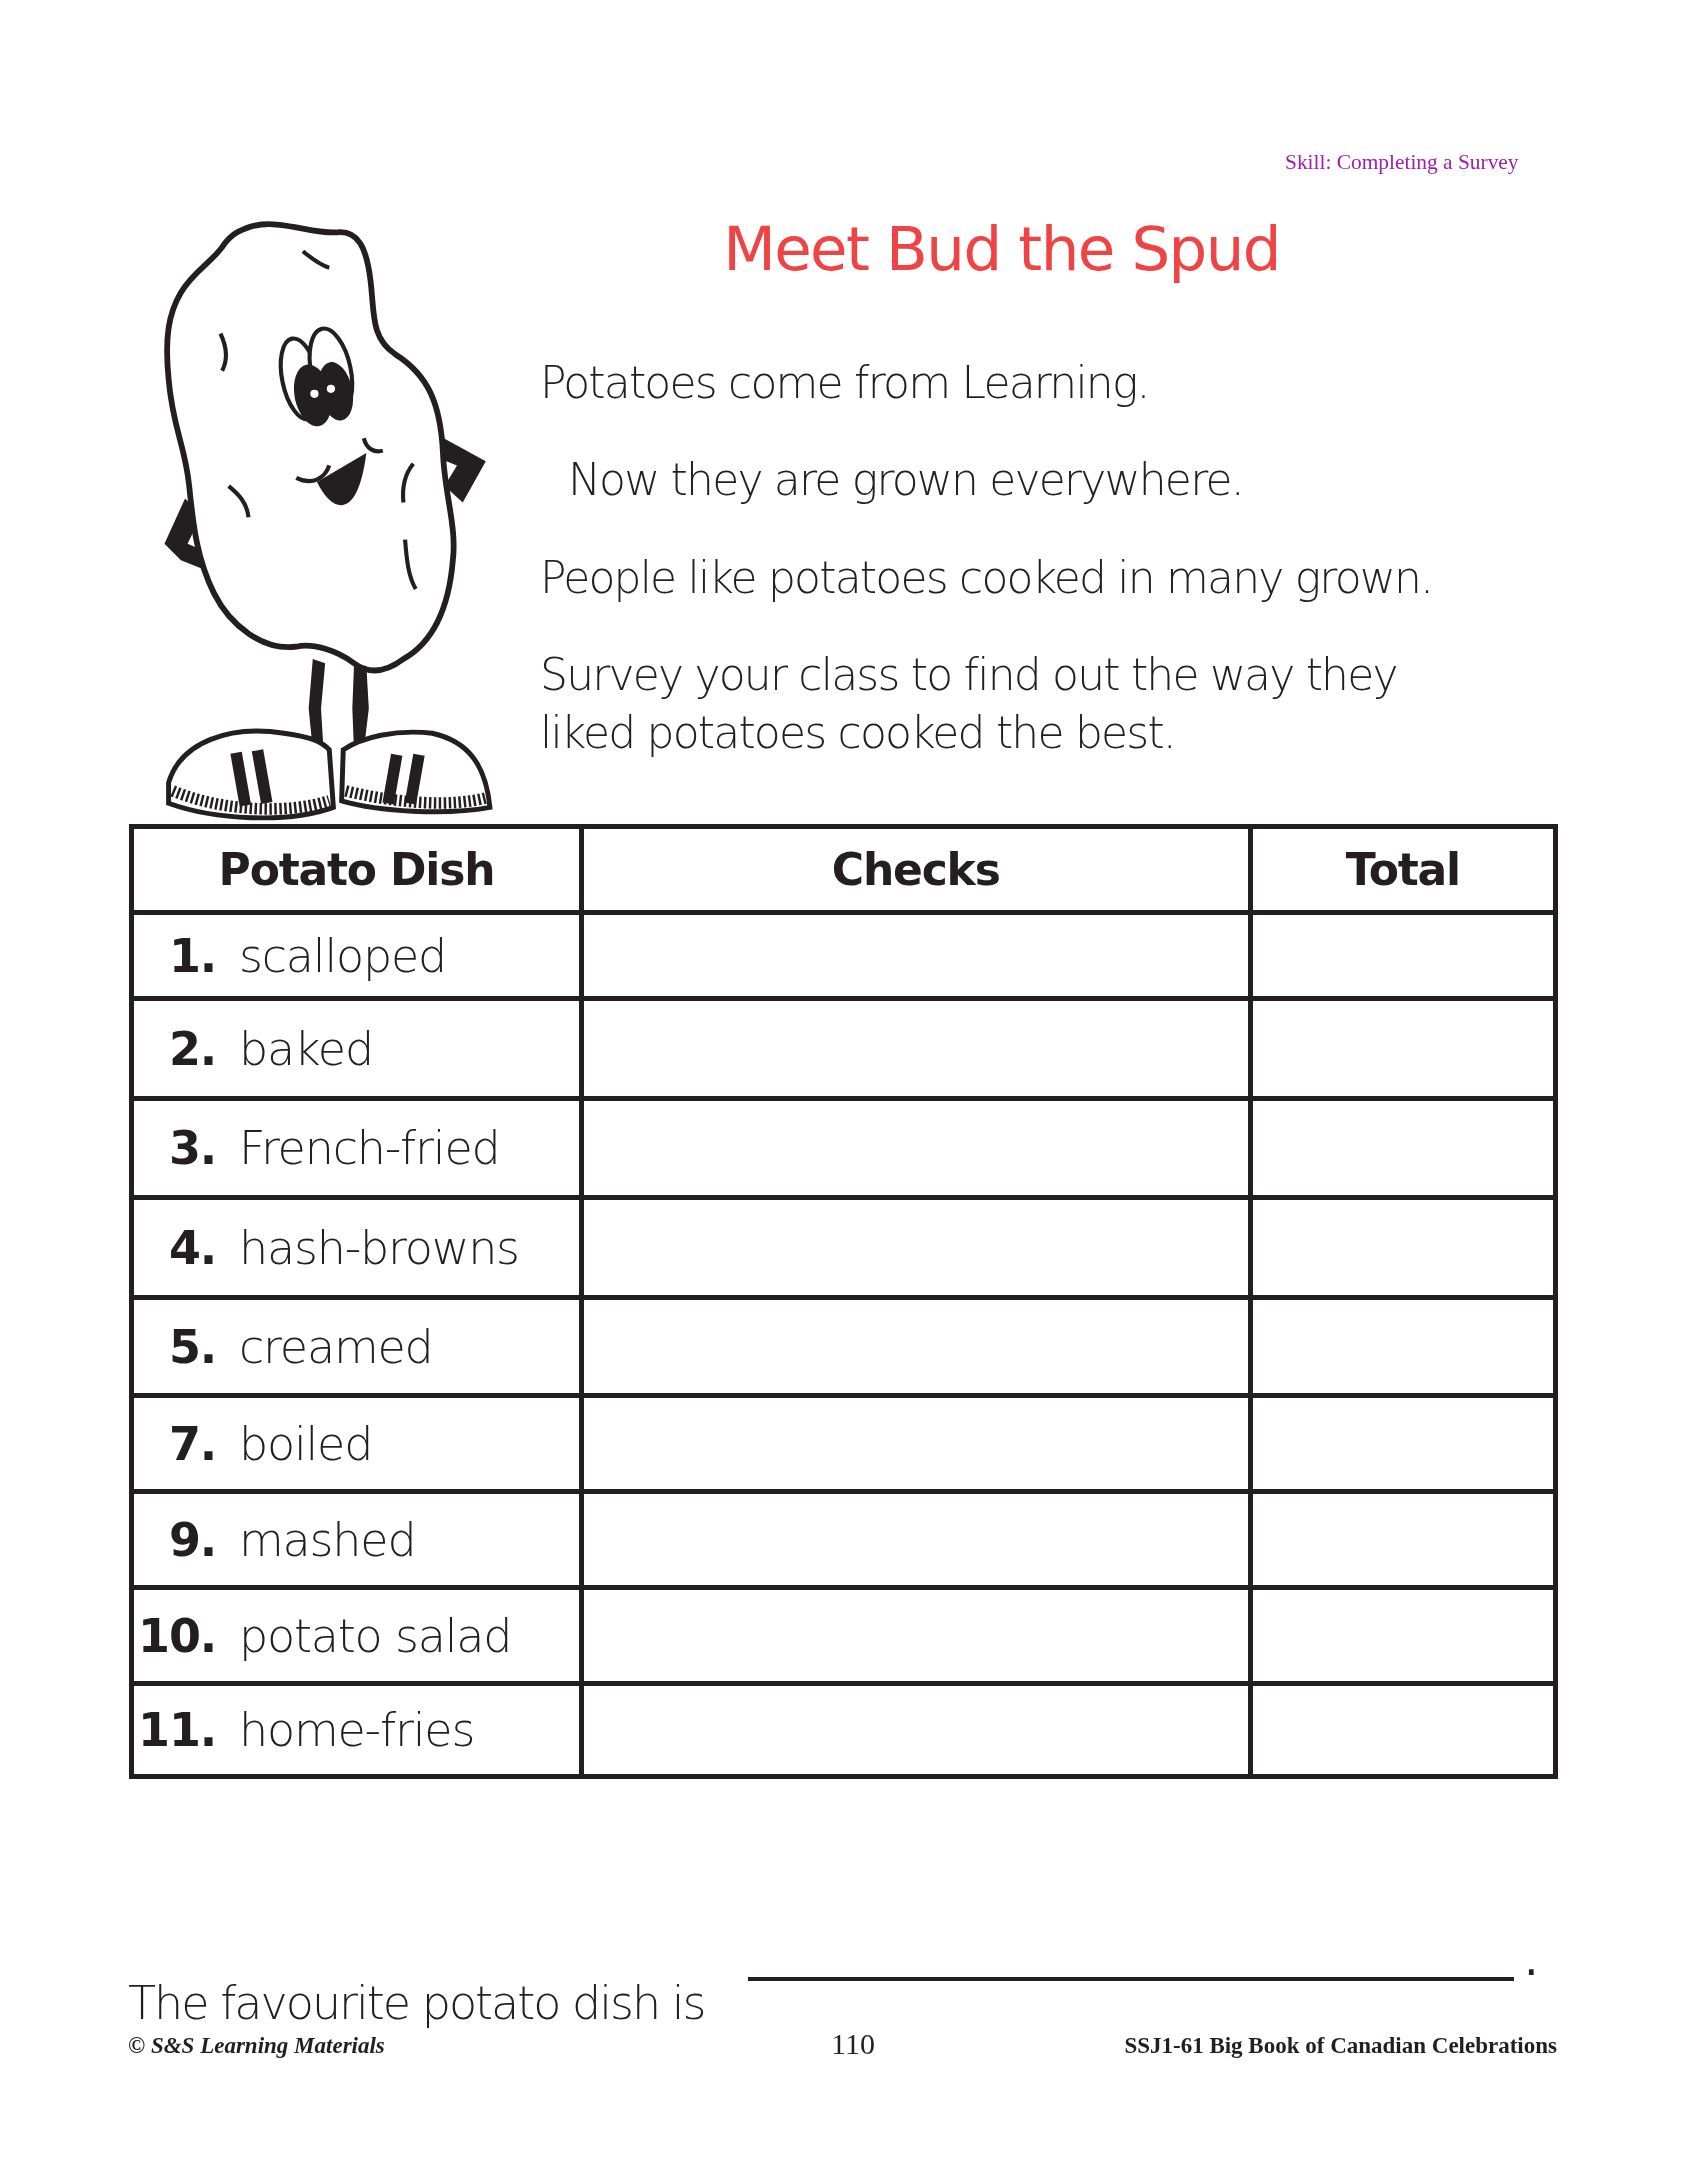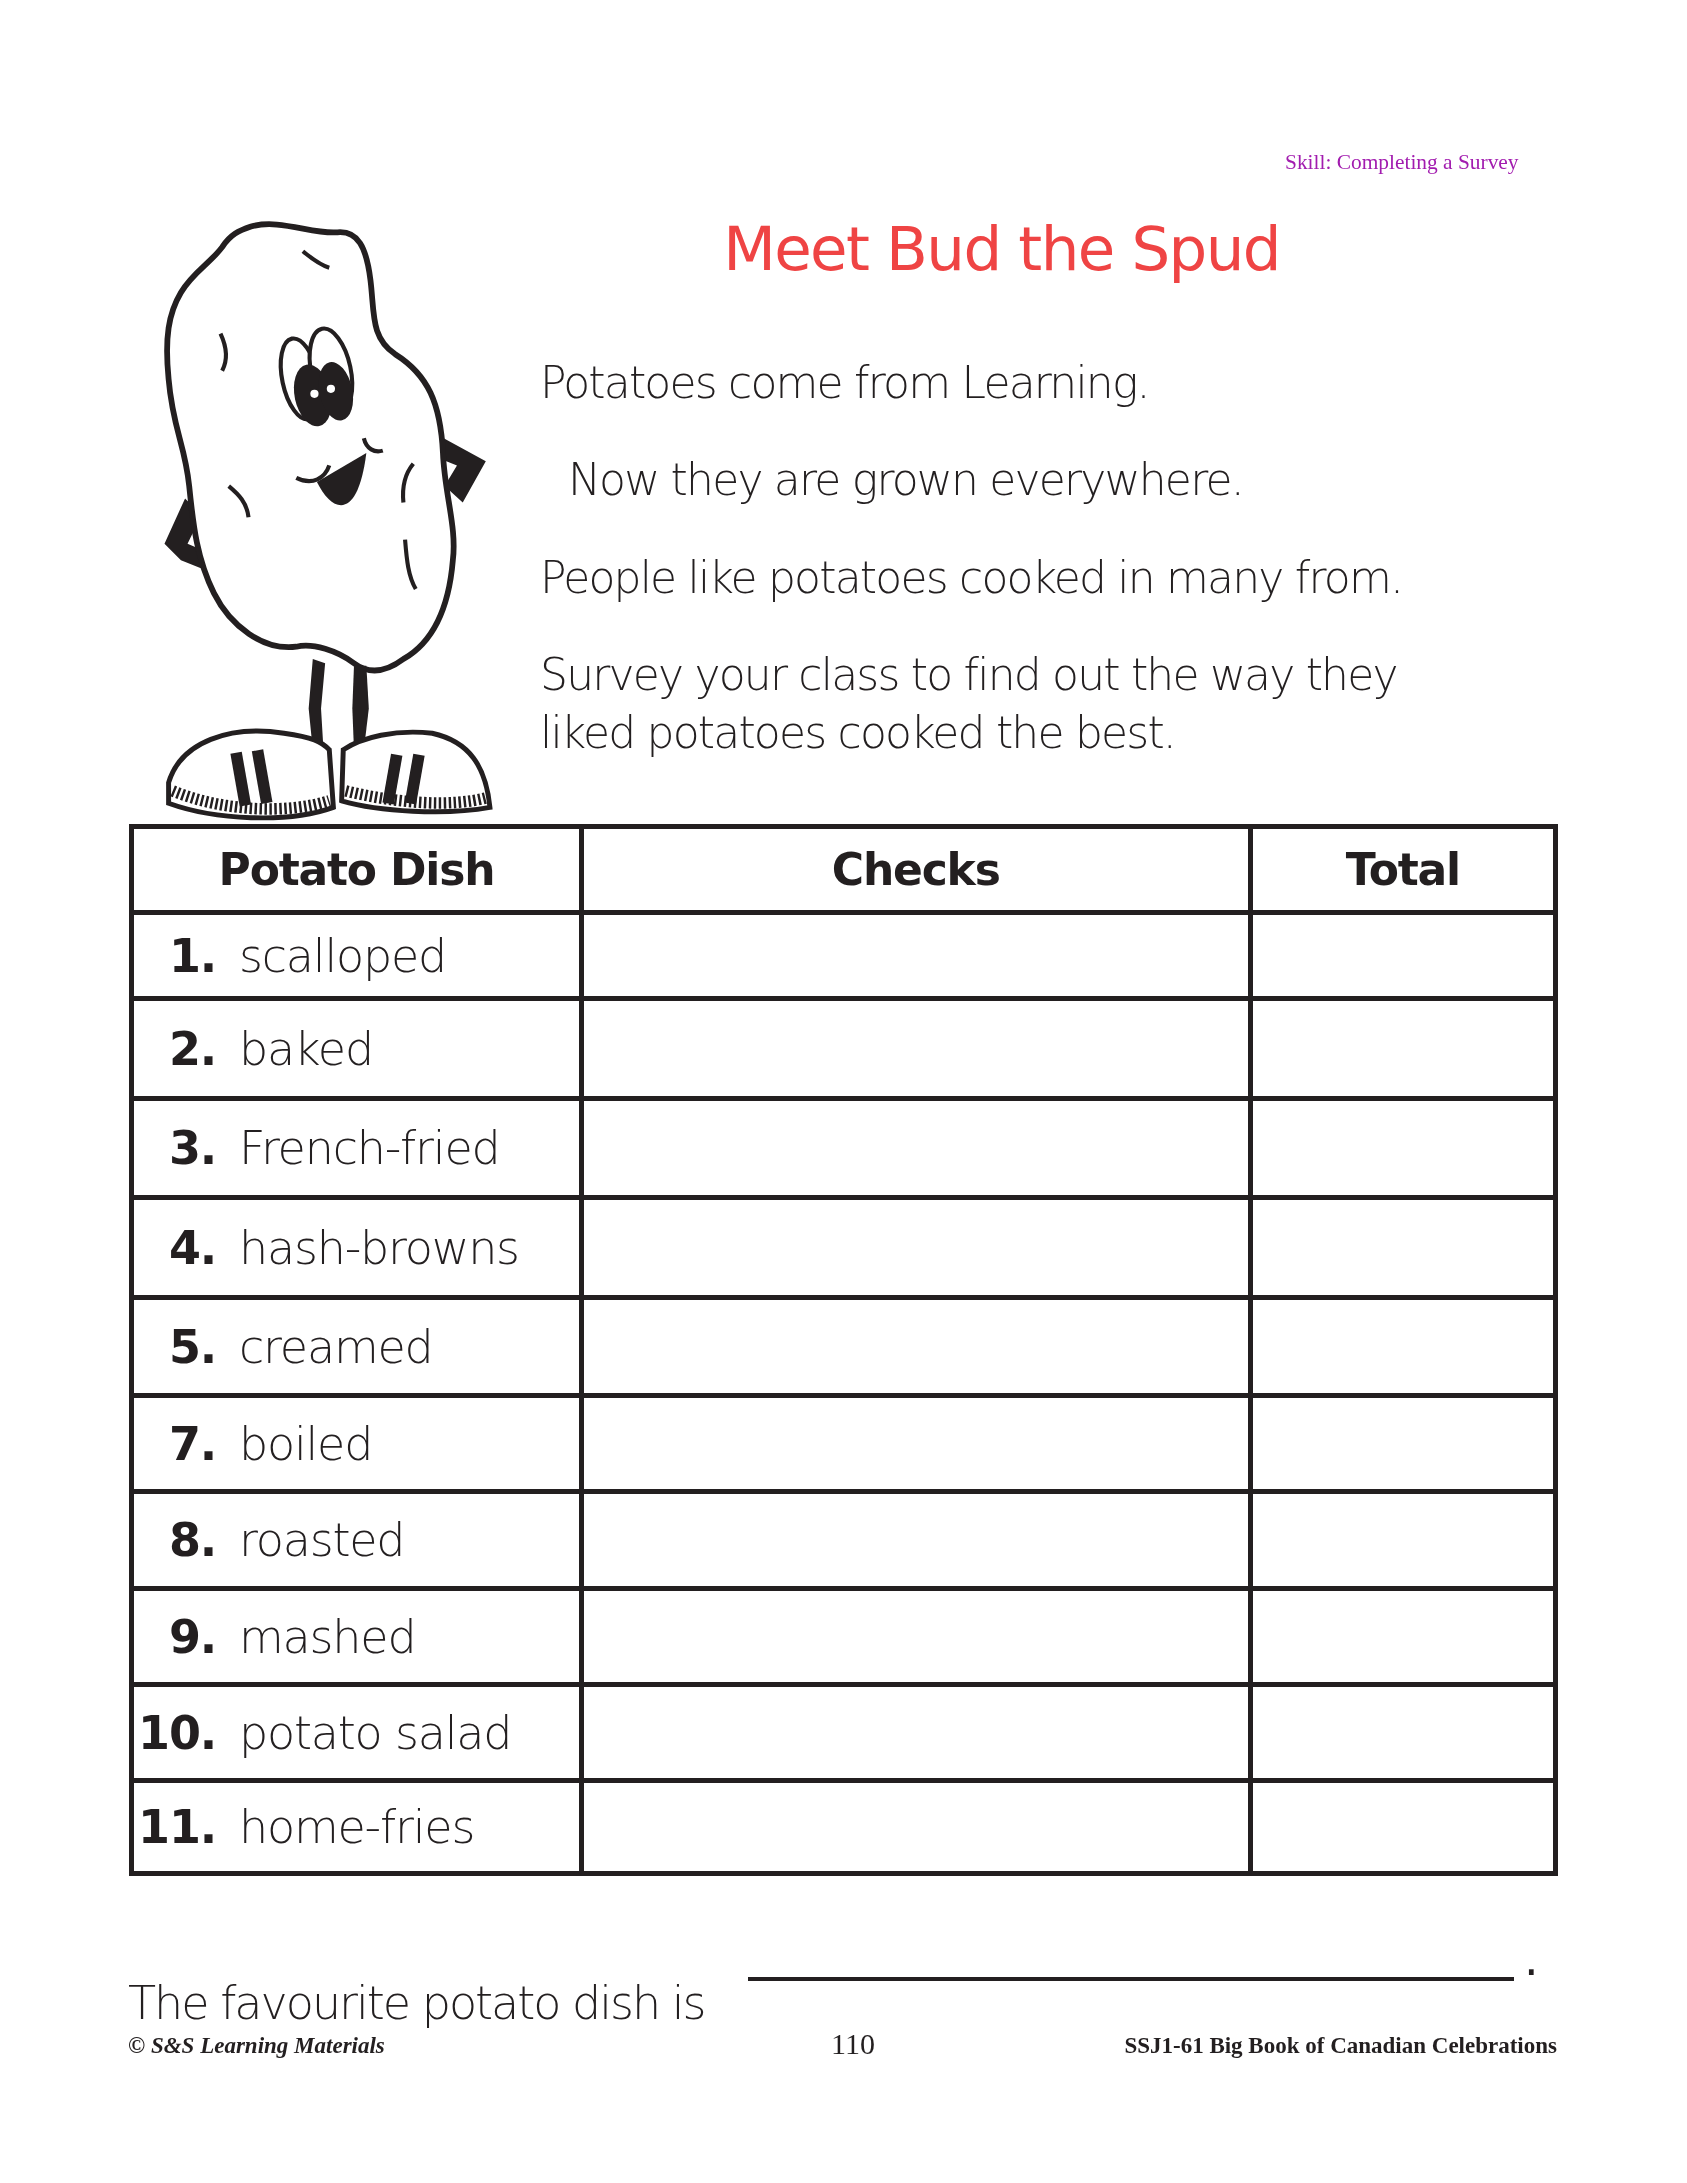--- a/index.html
+++ b/index.html
@@ -69,21 +69,21 @@
   <rect x="126" y="652" width="14" height="65" fill="#231f20" transform="rotate(-10 126 652)"></rect>
 
   <path d="M237 650 C260 635 300 625 345 630 C390 640 410 670 415 720 C360 730 280 725 235 712 Z" fill="#fff" stroke="#231f20" stroke-width="6"></path>
   <path d="M240 700 C300 715 370 720 412 708" stroke="#231f20" stroke-width="14" fill="none" stroke-dasharray="3 3"></path>
   <rect x="295" y="655" width="14" height="60" fill="#231f20" transform="rotate(10 295 655)"></rect>
   <rect x="322" y="655" width="14" height="60" fill="#231f20" transform="rotate(10 322 655)"></rect>
 </svg>
 
 <div class="abs body-line" style="top:354px;">Potatoes come from Learning.</div>
 <div class="abs body-line" style="top:451px;margin-left:28px;">Now they are grown everywhere.</div>
-<div class="abs body-line" style="top:549px;">People like potatoes cooked in many from.</div>
+<div class="abs body-line" style="top:549px;">People like potatoes cooked in many grown.</div>
 <div class="abs body-line" style="top:646px;">Survey your class to find out the way they</div>
 <div class="abs body-line" style="top:704px;">liked potatoes cooked the best.</div>
 
 <table class="survey">
   <colgroup>
       <col class="c1">
       <col class="c2">
       <col class="c3">
     </colgroup>
   <thead>
@@ -117,25 +117,20 @@
     <tr style="height:98px">
       <td class="rowcell"><span class="num">5.</span><span class="dish">creamed</span></td>
       <td></td>
       <td></td>
     </tr>
     <tr style="height:96px">
       <td class="rowcell"><span class="num">7.</span><span class="dish">boiled</span></td>
       <td></td>
       <td></td>
     </tr>
-    <tr style="height:97px">
-      <td class="rowcell"><span class="num">8.</span><span class="dish">roasted</span></td>
-      <td></td>
-      <td></td>
-    </tr>
     <tr style="height:96px">
       <td class="rowcell"><span class="num">9.</span><span class="dish">mashed</span></td>
       <td></td>
       <td></td>
     </tr>
     <tr style="height:96px">
       <td class="rowcell"><span class="num">10.</span><span class="dish">potato salad</span></td>
       <td></td>
       <td></td>
     </tr>

